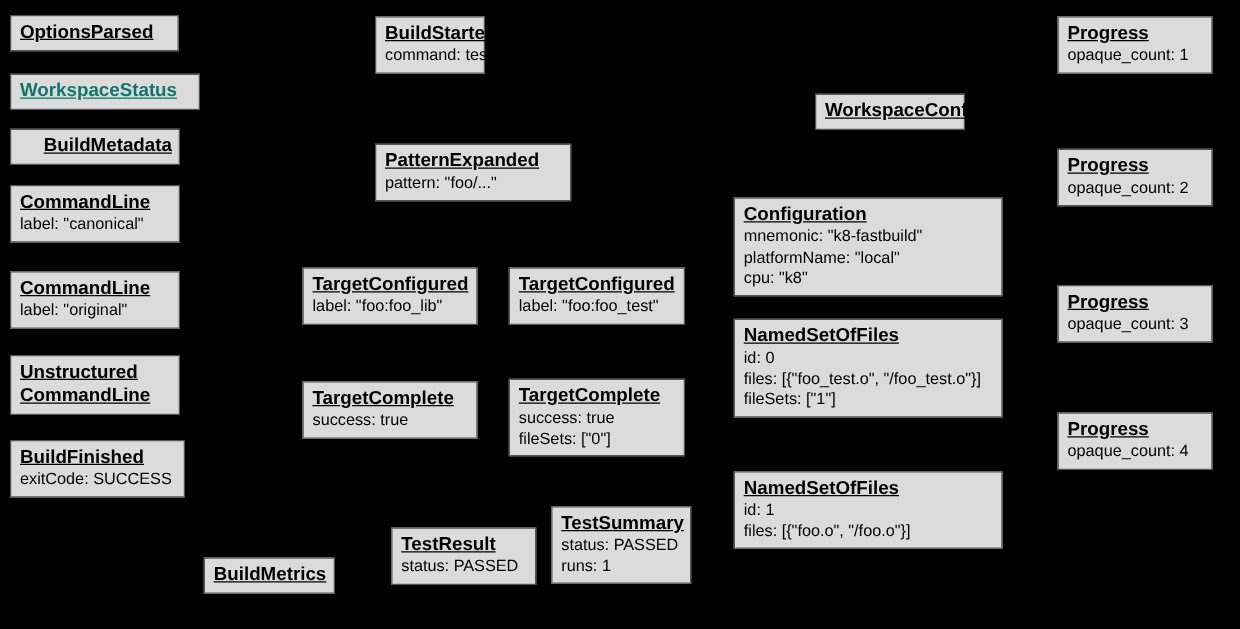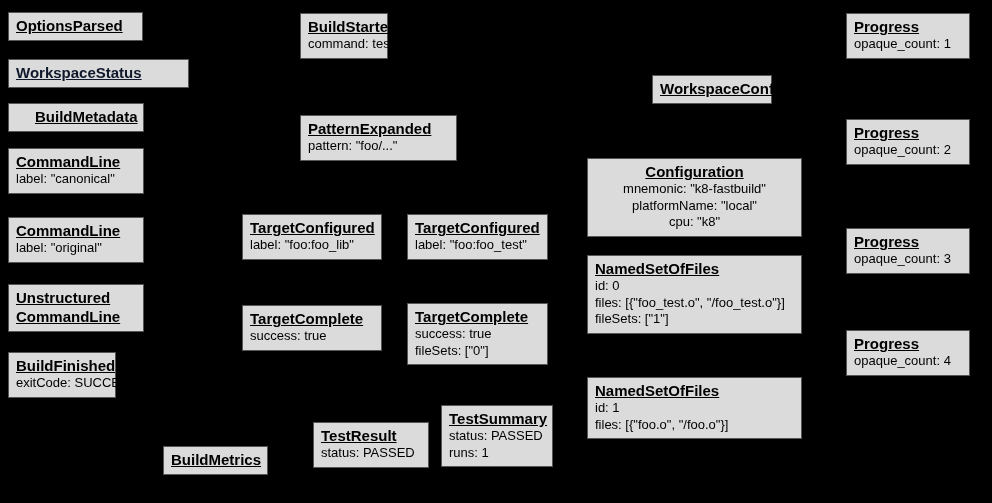--- a/index.html
+++ b/index.html
@@ -37,21 +37,21 @@
 </head>
 <body>
 
 <div id="diagram" style="background: rgb(0, 0, 0);">
     <div class="node" style="left: 8px; top: 12px; width: 135px; background: rgb(219, 219, 219); border-color: rgb(85, 85, 85); color: rgb(0, 0, 0);">
     <div class="node-titles">
         <div class="node-title">OptionsParsed</div>
       </div>
     <div class="node-fields"></div>
   </div>
-    <div class="node" style="left: 8px; top: 59px; width: 181px; background: rgb(219, 219, 219); border-color: rgb(85, 85, 85); color: #0f172a;">
+    <div class="node" style="left: 8px; top: 59px; width: 152px; background: rgb(219, 219, 219); border-color: rgb(85, 85, 85); color: #0f766e;">
     <div class="node-titles">
         <div class="node-title">WorkspaceStatus</div>
       </div>
     <div class="node-fields"></div>
   </div>
     <div class="node" style="left: 8px; top: 103px; width: 136px; background: rgb(219, 219, 219); border-color: rgb(85, 85, 85); color: rgb(0, 0, 0); padding-left: 26px;">
     <div class="node-titles">
         <div class="node-title">BuildMetadata</div>
       </div>
     <div class="node-fields"></div>
@@ -72,21 +72,21 @@
         <div class="node-line">label: "original"</div>
       </div>
   </div>
     <div class="node" style="left: 8px; top: 284px; width: 136px; background: rgb(219, 219, 219); border-color: rgb(85, 85, 85); color: rgb(0, 0, 0);">
     <div class="node-titles">
         <div class="node-title">Unstructured</div>
         <div class="node-title">CommandLine</div>
       </div>
     <div class="node-fields"></div>
   </div>
-    <div class="node" style="left: 8px; top: 352px; width: 108px; background: rgb(219, 219, 219); border-color: rgb(85, 85, 85); color: rgb(0, 0, 0);">
+    <div class="node" style="left: 8px; top: 352px; width: 140px; background: rgb(219, 219, 219); border-color: rgb(85, 85, 85); color: rgb(0, 0, 0);">
     <div class="node-titles">
         <div class="node-title">BuildFinished</div>
       </div>
     <div class="node-fields">
         <div class="node-line">exitCode: SUCCESS</div>
       </div>
   </div>
     <div class="node" style="left: 163px; top: 446px; width: 105px; background: rgb(219, 219, 219); border-color: rgb(85, 85, 85); color: rgb(0, 0, 0);">
     <div class="node-titles">
         <div class="node-title">BuildMetrics</div>
@@ -158,21 +158,21 @@
         <div class="node-line">status: PASSED</div>
         <div class="node-line">runs: 1</div>
       </div>
   </div>
     <div class="node" style="left: 652px; top: 75px; width: 120px; background: rgb(219, 219, 219); border-color: rgb(85, 85, 85); color: rgb(0, 0, 0);">
     <div class="node-titles">
         <div class="node-title">WorkspaceConfig</div>
       </div>
     <div class="node-fields"></div>
   </div>
-    <div class="node" style="left: 587px; top: 158px; width: 215px; background: rgb(219, 219, 219); border-color: rgb(85, 85, 85); color: rgb(0, 0, 0); text-align: center;">
+    <div class="node" style="left: 587px; top: 158px; width: 215px; background: rgb(219, 219, 219); border-color: rgb(85, 85, 85); color: rgb(0, 0, 0);">
     <div class="node-titles">
         <div class="node-title">Configuration</div>
       </div>
     <div class="node-fields">
         <div class="node-line">mnemonic: "k8-fastbuild"</div>
         <div class="node-line">platformName: "local"</div>
         <div class="node-line">cpu: "k8"</div>
       </div>
   </div>
     <div class="node" style="left: 587px; top: 255px; width: 215px; background: rgb(219, 219, 219); border-color: rgb(85, 85, 85); color: rgb(0, 0, 0);">

